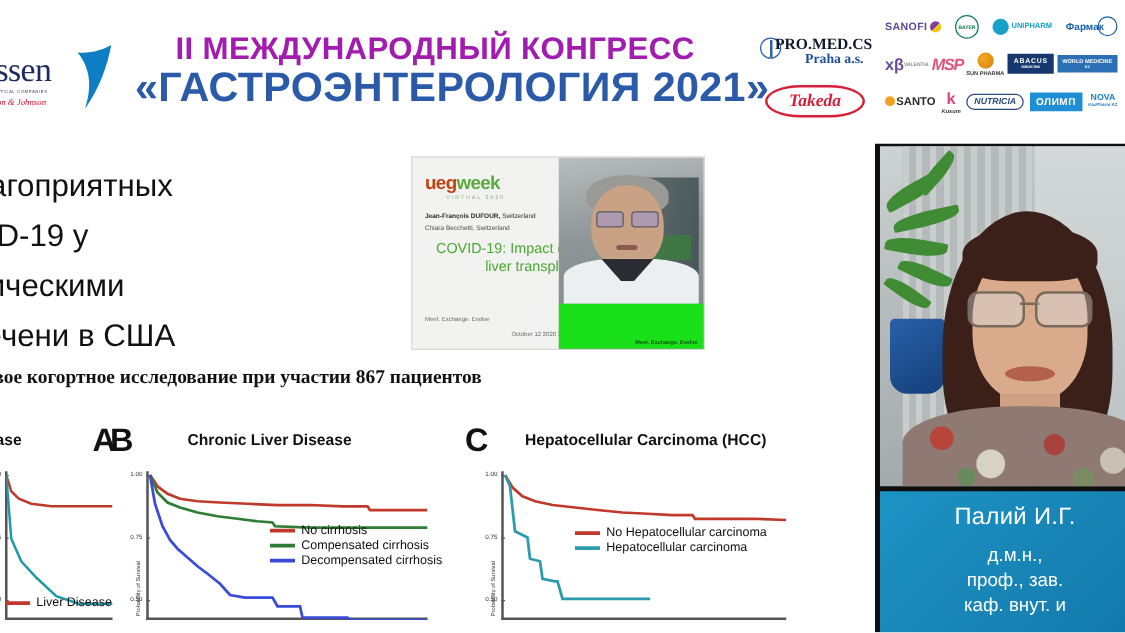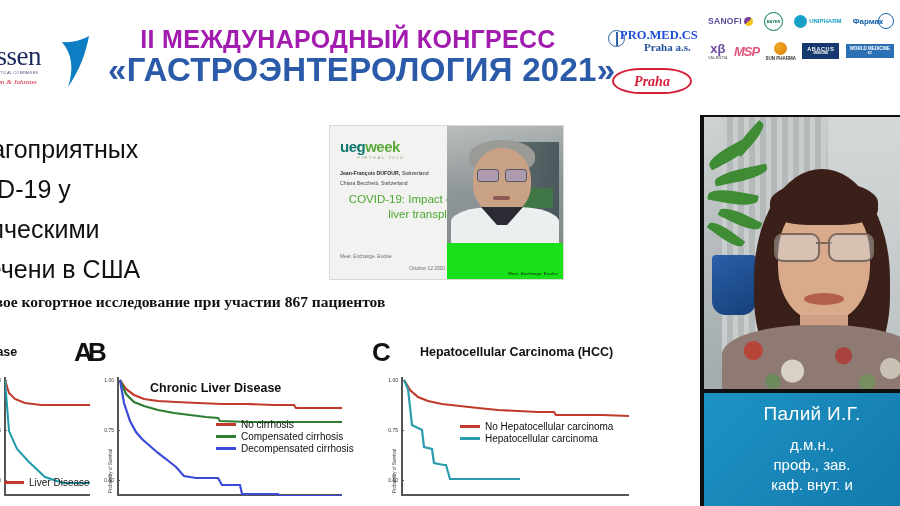--- a/index.html
+++ b/index.html
@@ -33,21 +33,21 @@
       line-height: 32px; white-space: nowrap; }
 
   
   #promed { position: absolute; left: 604px; top: 28px; width: 96px; }
   #promed .pm-row { position: relative; height: 30px; }
   #promed .pm-circ { position: absolute; left: 4px; top: 2px; width: 17px; height: 17px;
       border: 1.6px solid #2e62a8; border-radius: 50%; }
   #promed .pm-circ:after { content:""; position: absolute; left: 7px; top: 1px; width: 1.6px;
       height: 14px; background: #2e62a8; }
   #promed .pm-t1 { position: absolute; left: 16px; top: 0px; font-family: "Liberation Serif", serif;
-      font-size: 12.5px; font-weight: bold; color: #1d4ed8; white-space: nowrap; }
+      font-size: 12.5px; font-weight: bold; color: #0f172a; white-space: nowrap; }
   #promed .pm-t2 { position: absolute; left: 40px; top: 13px; font-family: "Liberation Serif", serif;
       font-size: 11px; font-weight: bold; color: #1f4e9c; white-space: nowrap; }
   #takeda { position: absolute; left: 8px; top: 40px; width: 80px; height: 26px;
       border: 2.4px solid #d6203a; border-radius: 50%/70%; }
   #takeda span { position: absolute; left: 0; right: 0; top: 4px; text-align: center;
       font-family: "Liberation Serif", serif; font-style: italic; font-weight: bold;
       font-size: 14px; color: #d6203a; }
 
   
   #sponsors { position: absolute; left: 706px; top: 6px; width: 190px; height: 96px; }
@@ -61,21 +61,21 @@
       vertical-align: -1px; }
   .badge { width: 19px; height: 19px; border-radius: 50%; display: flex; align-items: center;
       justify-content: center; font-size: 4px; color: #fff; font-weight: bold; }
   .b-bayer { background: #0a7a4f; border: 1.4px solid #0a7a4f; color: #0a7a4f; background: #fff; }
   .sp-uni { color: #18a0c8; }
   .sp-uni .ic { display:inline-block; width:13px; height:13px; border-radius:50%;
       background:#18a0c8; margin-right:2px; vertical-align:-3px; }
   .sp-farmak { color: #1461a8; font-size: 8px; }
   .sp-farmak .arc { display:inline-block; width: 16px; height: 16px; border-radius: 50%;
       border: 1.5px solid #1461a8; margin-left: -5px; vertical-align: -4px; }
-  .sp-valenta { color: #6a4a9c; flex-direction: column; line-height: 1; }
+  .sp-valenta { color: #6a4a9c; flex-direction: row; line-height: 1; }
   .sp-valenta .big { font-size: 13px; }
   .sp-valenta .sm { font-size: 4px; color: #888; margin-top: 1px; }
   .sp-msp { color: #e0557a; font-size: 13px; letter-spacing: -1px; font-style: italic; }
   .sp-sun { flex-direction: column; color: #333; }
   .sp-sun .orb { width: 13px; height: 13px; border-radius: 50%;
       background: radial-gradient(circle at 35% 35%, #f5a623, #d4820a); }
   .sp-sun .tx { font-size: 4.5px; margin-top: 1px; }
   .sp-abacus { background: #17386e; color: #fff; padding: 3px 5px; flex-direction: column;
       line-height: 1.1; }
   .sp-abacus .a1 { font-size: 5.5px; letter-spacing: 0.6px; }
@@ -108,21 +108,21 @@
       color: #111; line-height: 40px; white-space: nowrap; }
 
   #slide-sub { position: absolute; left: -38px; top: 178px; font-family: "Liberation Serif", serif;
       font-size: 15.5px; font-weight: bold; color: #111; white-space: nowrap; }
 
   
   #ueg { position: absolute; left: 329px; top: 10px; width: 235px; height: 155px;
       background: #f2f2f0; border: 1px solid #d8d8d4; overflow: hidden; }
   #ueg-logo { position: absolute; left: 10px; top: 12px; }
   #ueg-logo .lg { font-size: 15px; font-weight: bold; letter-spacing: -0.5px; }
-  #ueg-logo .lg .u { color: #0f766e; }
+  #ueg-logo .lg .u { color: #c2410c; }
   #ueg-logo .lg .w { color: #5aaa3c; }
   #ueg-logo .vt { font-size: 4.2px; color: #8aa87a; letter-spacing: 1.6px; margin-left: 17px; }
   #ueg-auth { position: absolute; left: 10px; top: 44px; }
   #ueg-auth .a1 { font-size: 5.2px; color: #2b2b2b; margin-bottom: 4px; }
   #ueg-auth .a1 b { font-weight: bold; }
   #ueg-auth .a2 { font-size: 5.2px; color: #4a4a4a; }
   #ueg-title { position: absolute; left: 8px; top: 66px; width: 200px; text-align: center;
       font-size: 11.5px; color: #4aa832; line-height: 15px; }
   #ueg-title .l2 { display: block; }
   #ueg-foot { position: absolute; left: 10px; right: 10px; bottom: 20px; display: flex;
@@ -254,21 +254,21 @@
       <div id="title-line2">«ГАСТРОЭНТЕРОЛОГИЯ 2021»</div>
     </div>
 
     <div id="promed">
       <div class="pm-row">
         <div class="pm-circ"></div>
         <div class="pm-t1">PRO.MED.CS</div>
         <div class="pm-t2">Praha a.s.</div>
       </div>
       <div id="takeda">
-        <span>Praha</span>
+        <span>Takeda</span>
       </div>
     </div>
 
     <div id="sponsors">
       <div class="sp-row">
         <div class="sp sp-sanofi">
           <span>SANOFI</span>
             <span class="dot"></span>
         </div>
         <div class="sp">
@@ -297,20 +297,40 @@
           <span class="orb"></span>
           <span class="tx">SUN PHARMA</span>
         </div>
         <div class="sp sp-abacus">
           <span class="a1">ABACUS</span>
           <span class="a2">MEDICINE</span>
         </div>
         <div class="sp sp-kwz">
           <span class="k1">WORLD MEDICINE</span>
           <span class="k2">KZ</span>
+        </div>
+      </div>
+      <div class="sp-row">
+        <div class="sp sp-santo">
+          <span class="og"></span>
+            <span>SANTO</span>
+        </div>
+        <div class="sp sp-kusum">
+          <span class="kb">k</span>
+          <span class="kt">Kusum</span>
+        </div>
+        <div class="sp sp-nutricia">
+          <span>NUTRICIA</span>
+        </div>
+        <div class="sp sp-olimp">
+          <span>ОЛИМП</span>
+        </div>
+        <div class="sp sp-nova">
+          <span class="n1">NOVA</span>
+          <span class="n2">KazPharm KZ</span>
         </div>
       </div>
     </div>
   </div>
 
   <div id="slide">
 
     <div id="slide-head">
       <div>неблагоприятных</div>
       <div>COVID-19 у</div>
@@ -381,21 +401,21 @@
         <div class="legend" style="left:96px; top:144px;">
           <div class="lg-row">
             <span class="sw" style="background:#c0392b"></span>
             <span class="tx">Liver Disease</span>
           </div>
         </div>
       </div>
 
       <div class="panel" style="left:88px; width:290px;">
         <div class="pl-letter" style="left:0px; top:4px;">B</div>
-        <div class="pl-title" style="left:62px; top:12px;margin-top:36px;">Chronic Liver Disease</div>
+        <div class="pl-title" style="left:62px; top:12px;">Chronic Liver Disease</div>
         <div class="axis" style="left:29px; top:44px; width:225px; height:119px;">
           <div class="vline"></div>
           <div class="hline"></div>
           <div class="tick" style="top:3px;">1.00</div>
           <div class="tick" style="top:53px;">0.75</div>
           <div class="tick" style="top:103px;">0.50</div>
           <div class="ylab" style="left:-9px; top:116px;">Probability of Survival</div>
           <svg style="position:absolute; left:1px; top:0; width:224px; height:119px;" viewBox="0 0 224 119" preserveAspectRatio="none">
             <polyline points="2,3 8,12 16,18 26,22 40,24 58,25 80,26 104,27 130,27 156,28 176,28 178,31 224,31" fill="none" stroke="#c0392b" stroke-width="2.2"></polyline>
             <polyline points="2,3 8,17 16,25 26,29 40,33 56,36 72,38 88,40 100,41 102,44 130,45 160,45 224,45" fill="none" stroke="#2e7d32" stroke-width="2.2"></polyline>

